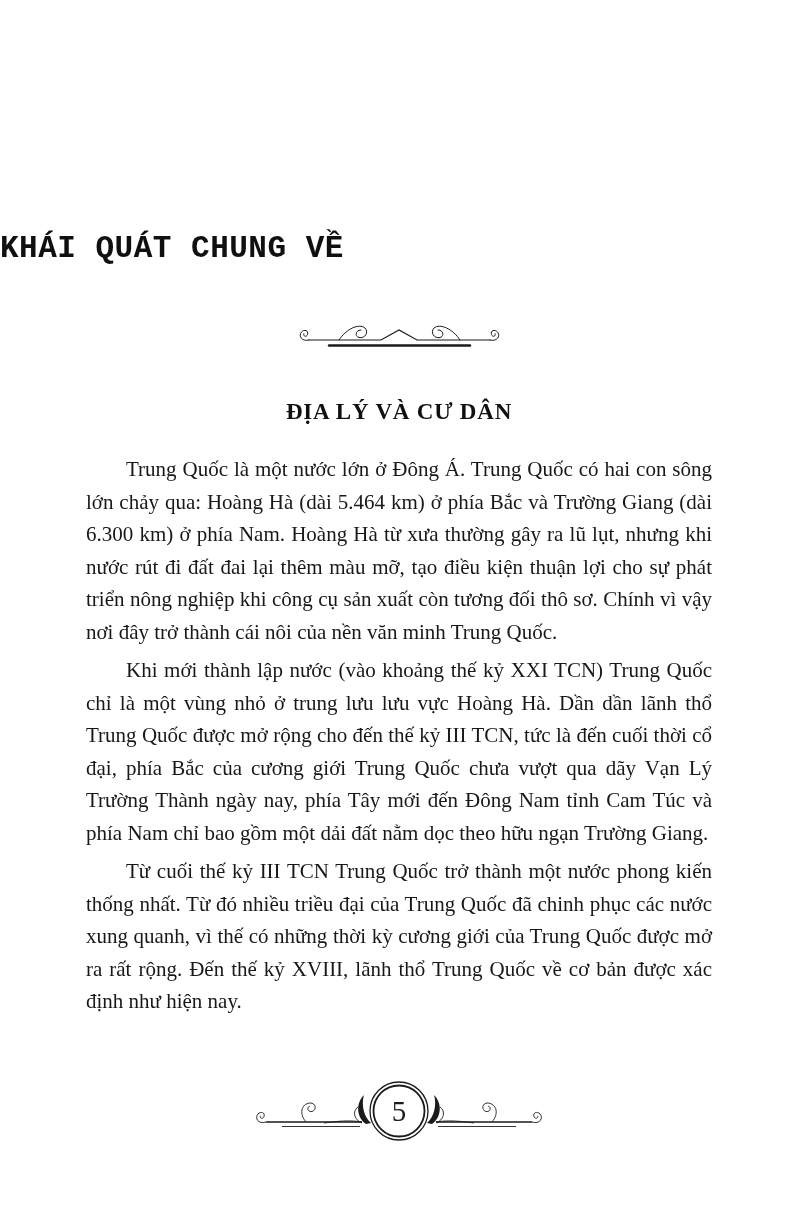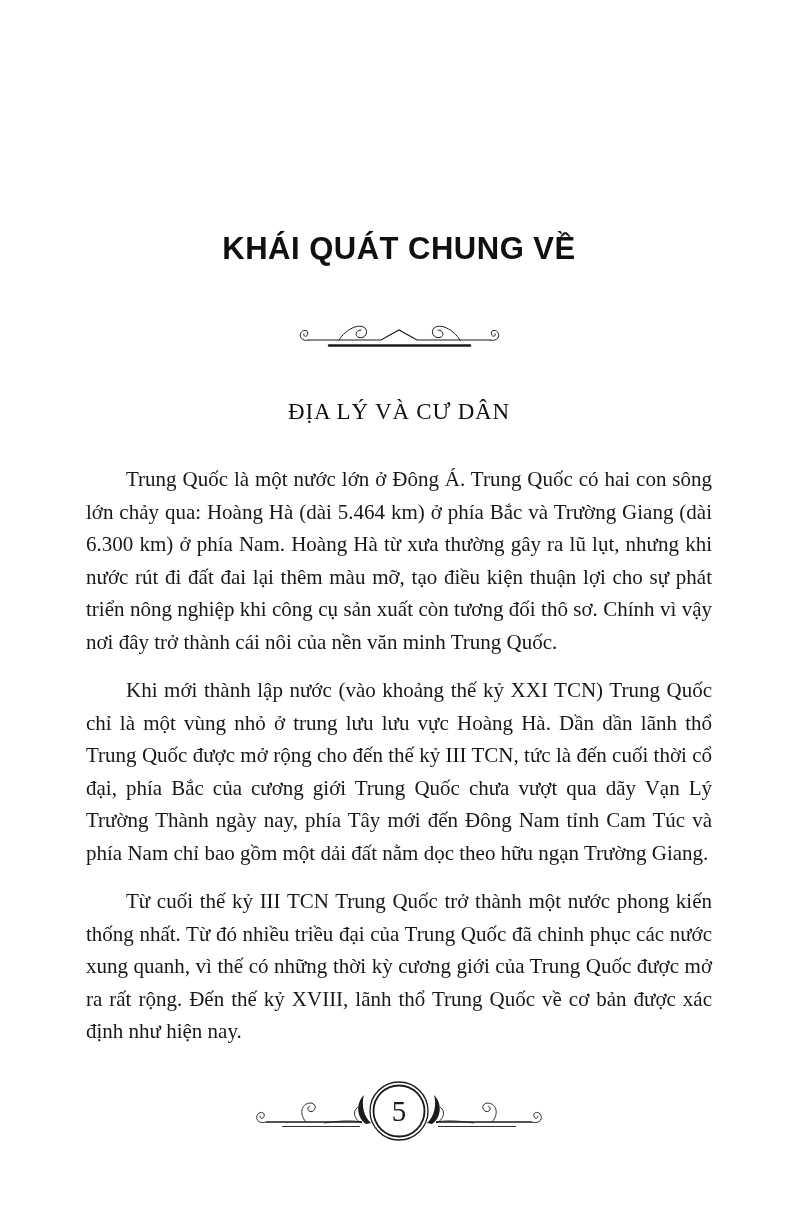--- a/index.html
+++ b/index.html
@@ -15,22 +15,21 @@
     font-family: "Liberation Serif", serif;
     color: #161616;
     overflow: hidden;
   }
   .chapter-title {
     position: absolute;
     top: 226px;
     left: 0;
     right: 0;
     margin: 0;
-    text-align: center;
-    font-family: Liberation Sans, sans-serif;
+    font-family: Liberation Mono, monospace;
     font-weight: 700;
     font-size: 31px;
     line-height: 46px;
     letter-spacing: 0.5px;
     color: #101010;
   }
   .chapter-title .title-line {
     display: block;
   }
   .ornament-top {
@@ -42,38 +41,38 @@
     line-height: 0;
   }
   .section-heading {
     position: absolute;
     top: 397px;
     left: 0;
     right: 0;
     margin: 0;
     text-align: center;
     font-family: "Liberation Serif", serif;
-    font-weight: 400;
+    font-weight: 700;
     font-size: 23px;
     line-height: 30px;
     letter-spacing: 0.8px;
     color: #101010;
   }
   .body-text {
     position: absolute;
     top: 447px;
     left: 86px;
     width: 626px;
     text-align: justify;
     font-size: 21px;
     line-height: 32.5px;
     color: #181818;
   }
   .body-text p {
-    margin: 16px 0 5px 0;
+    margin: 6px 0 5px 0;
     text-indent: 40px;
     font-family: Liberation Serif, serif;
   }
   .footer-ornament {
     position: absolute;
     top: 1080px;
     left: 0;
     right: 0;
     display: flex;
     justify-content: center;

